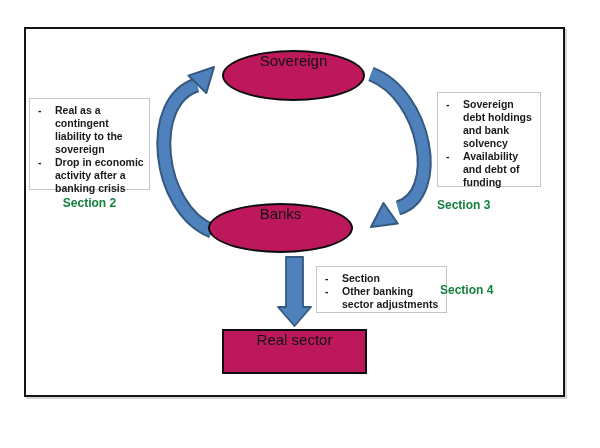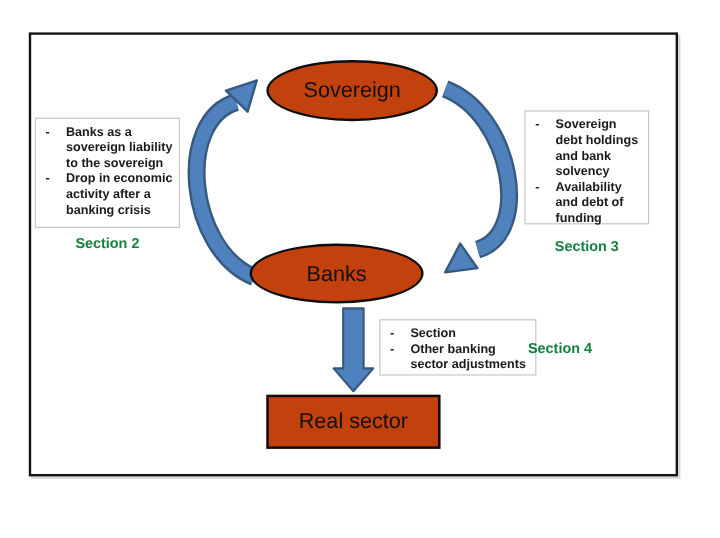--- a/index.html
+++ b/index.html
@@ -7,43 +7,43 @@
     position:relative;width:600px;height:448px;background:#ffffff;
     font-family:"Liberation Sans",sans-serif;color:#1a1a1a;overflow:hidden;
   }
   #frame{
     position:absolute;left:24px;top:27px;width:537px;height:366px;
     border:2px solid #141414;background:#ffffff;
     box-shadow:2px 2px 0 #d6d6d6;
   }
   #arrow-layer{position:absolute;left:0;top:0;width:600px;height:448px;pointer-events:none;}
   .node{
-    position:absolute;display:flex;align-items:center;justify-content:center;
-    background:#c2410c;border:2px solid #0d0d0d;font-size:18px;color:#111;
+    position:absolute;display:flex;align-items:flex-start;justify-content:center;
+    background:#be185d;border:2px solid #0d0d0d;font-size:15px;color:#111;
   }
   .ellipse{border-radius:50%;}
   #node-sovereign{left:222px;top:50px;width:139px;height:47px;}
   #node-banks{left:208px;top:203px;width:141px;height:46px;}
   #node-real-sector{left:222px;top:329px;width:141px;height:41px;border-width:2.5px;}
   .info-box{
     position:absolute;background:#ffffff;border:1px solid #c6c6c6;
     font-weight:bold;font-size:10.5px;line-height:13px;color:#1a1a1a;
     padding-top:5px;box-sizing:border-box;
   }
   #left-box{left:29px;top:98px;width:121px;height:92px;}
   #right-box{left:437px;top:92px;width:104px;height:95px;}
   #bottom-box{left:316px;top:266px;width:131px;height:47px;}
   .bullet-row{display:flex;}
   .dash{width:17px;padding-left:8px;flex:0 0 auto;}
   .btext{flex:1 1 auto;padding-right:3px;}
   .section-label{
     position:absolute;font-weight:bold;font-size:12px;color:#15803d;
   }
   #section-2{left:29px;top:196px;width:121px;text-align:center;}
-  #section-3{left:437px;top:198px;width:104px;text-align:center;}
+  #section-3{left:437px;top:198px;width:104px;}
   #section-4{left:440px;top:283px;}
 </style>
 </head>
 <body>
 
 <div id="stage">
   <div id="frame"></div>
 
   <svg id="arrow-layer" viewBox="0 0 600 448" xmlns="http://www.w3.org/2000/svg">
 
@@ -76,21 +76,21 @@
     <span>Banks</span>
   </div>
 
   <div class="node" id="node-real-sector">
     <span>Real sector</span>
   </div>
 
   <div class="info-box" id="left-box">
     <div class="bullet-row">
       <span class="dash">-</span>
-      <span class="btext">Banks as a sovereign liability to the sovereign</span>
+      <span class="btext">Real as a contingent liability to the sovereign</span>
     </div>
     <div class="bullet-row">
       <span class="dash">-</span>
       <span class="btext">Drop in economic activity after a banking crisis</span>
     </div>
   </div>
   <div class="section-label" id="section-2">Section 2</div>
 
   <div class="info-box" id="right-box">
     <div class="bullet-row">

